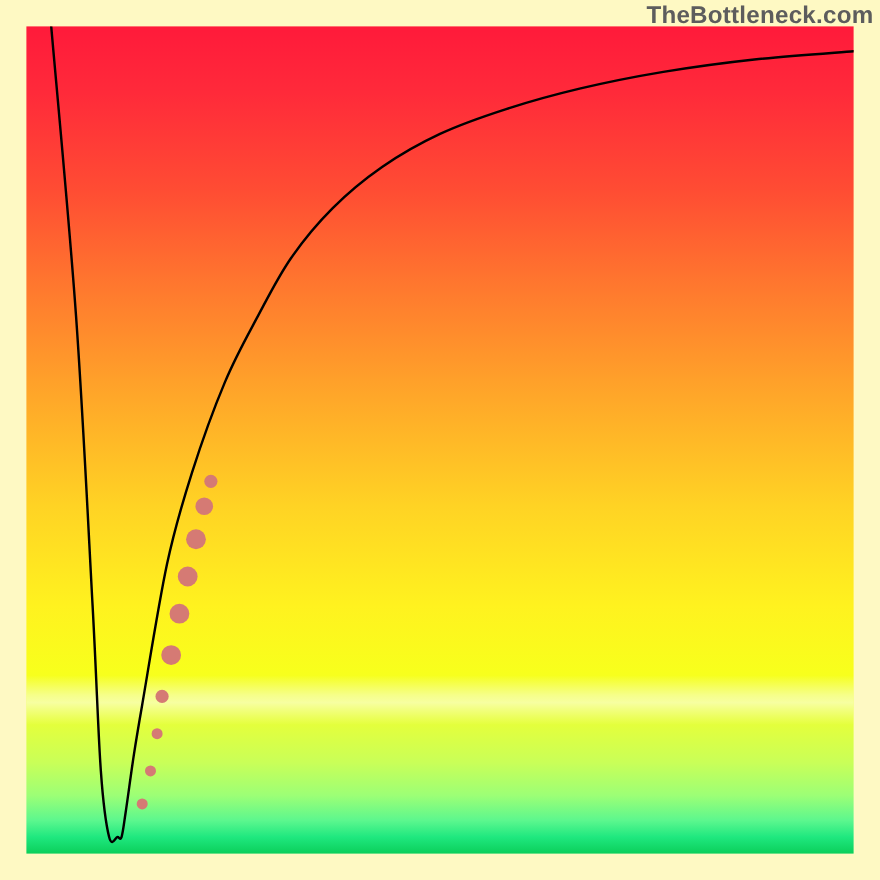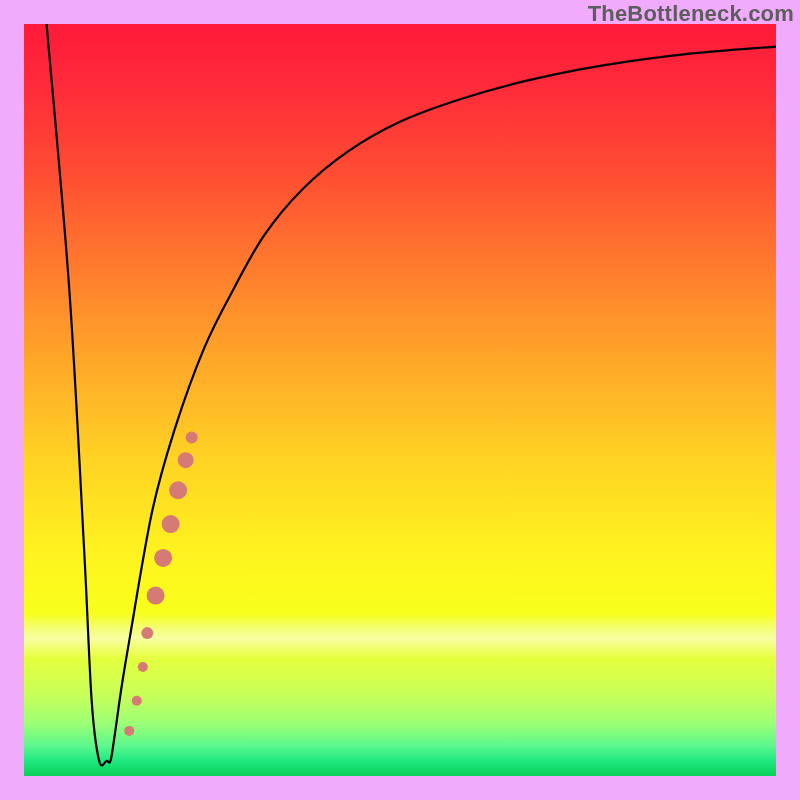--- a/index.html
+++ b/index.html
@@ -8,21 +8,21 @@
     width: 800px;
     height: 800px;
     overflow: hidden;
     background: #000;
     font-family: Arial, Helvetica, sans-serif;
   }
   .frame {
     position: relative;
     width: 800px;
     height: 800px;
-    background: #f0abfc;
+    background: #fef9c3;
   }
   .plot-area {
     position: absolute;
     left: 24px;
     top: 24px;
     width: 752px;
     height: 752px;
     background: linear-gradient(to bottom,
       #ff1a3a 0%,
       #ff2a3a 8%,

